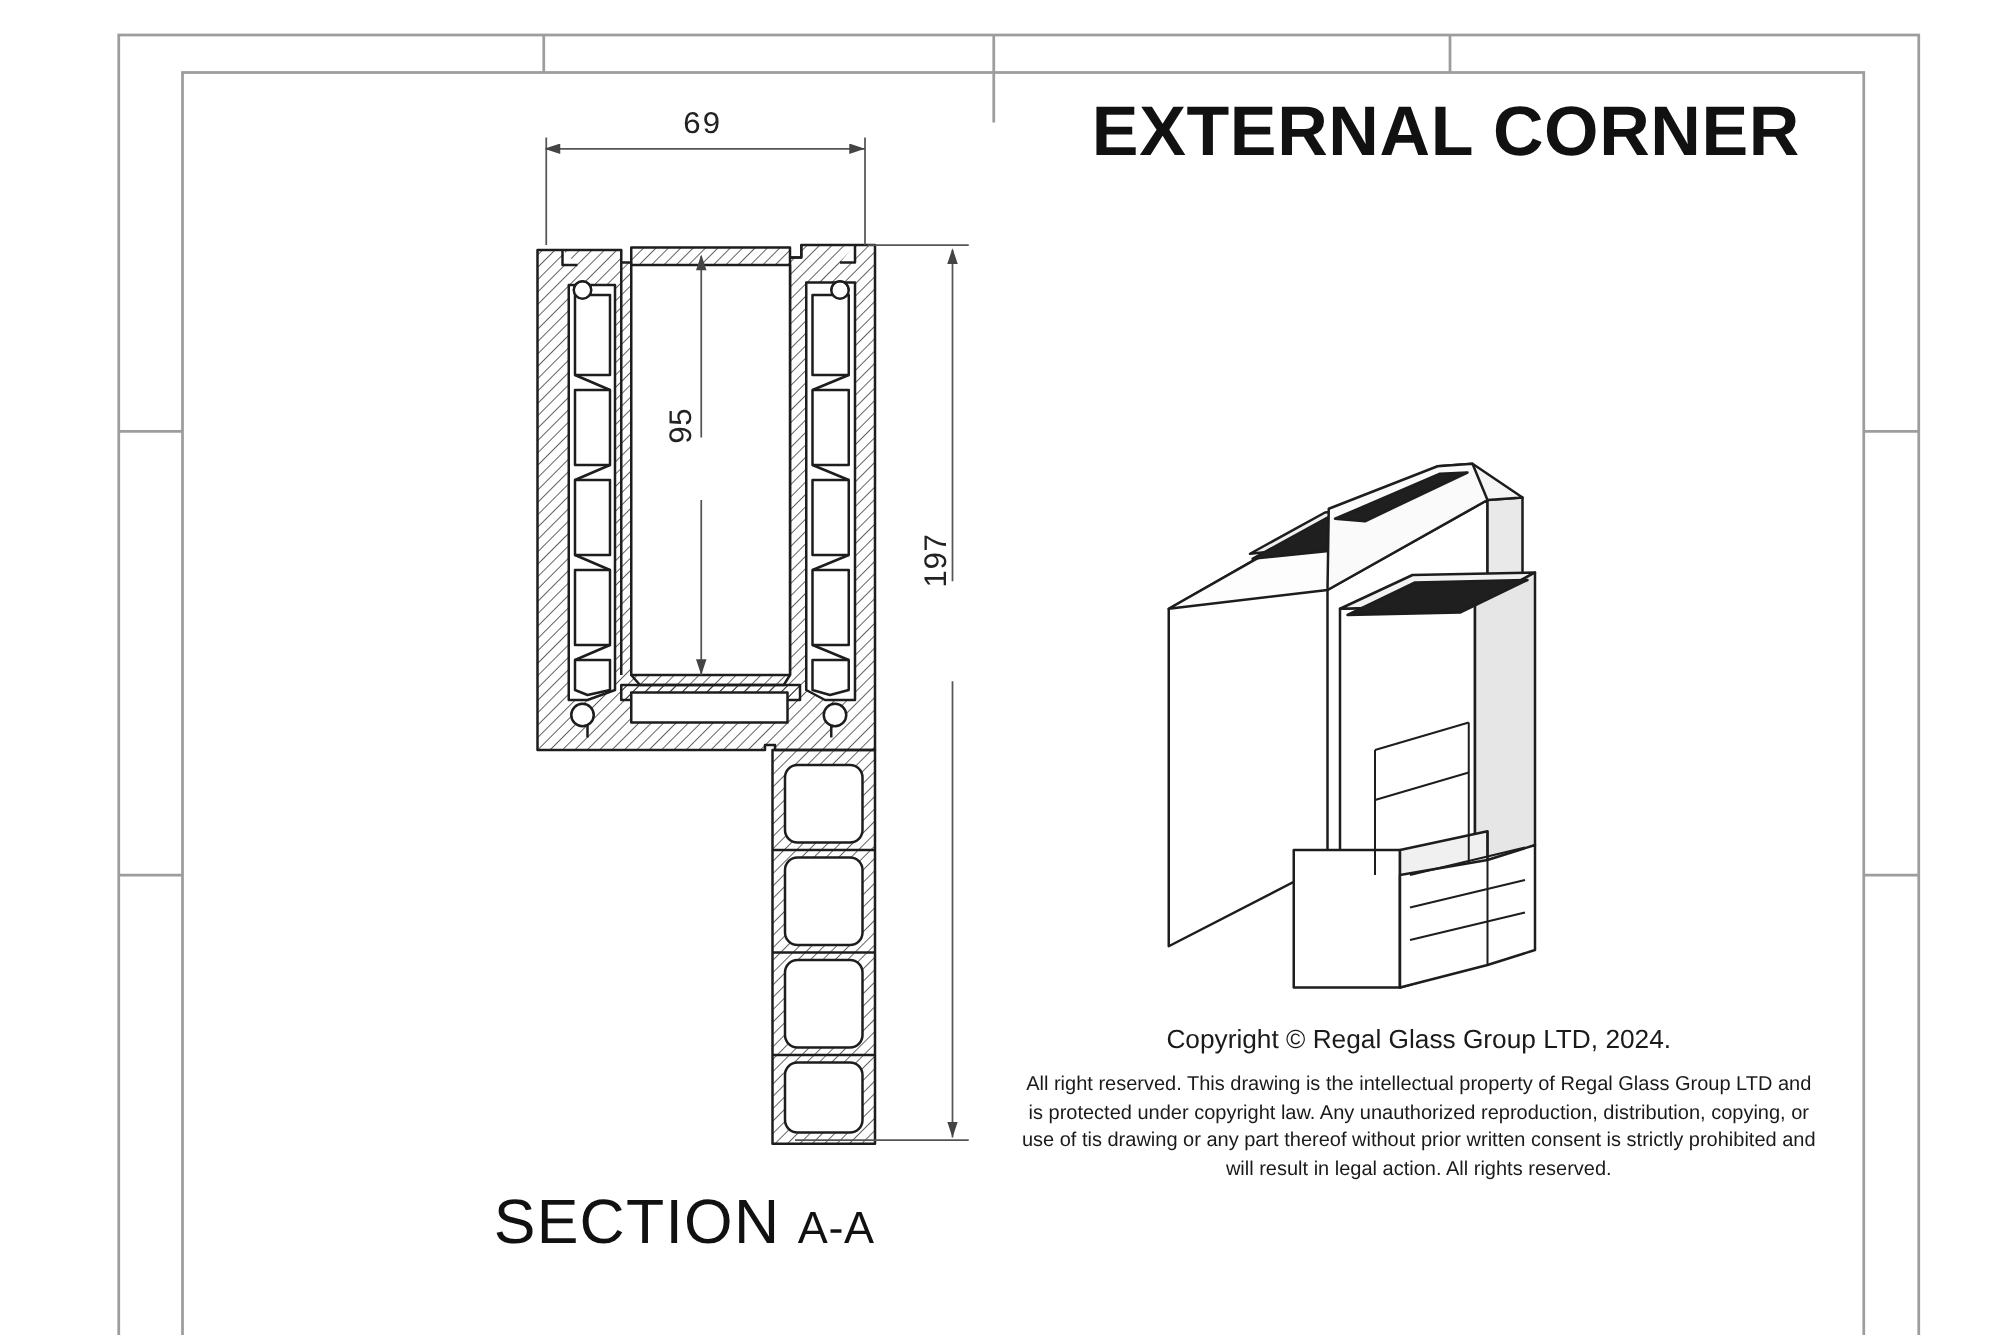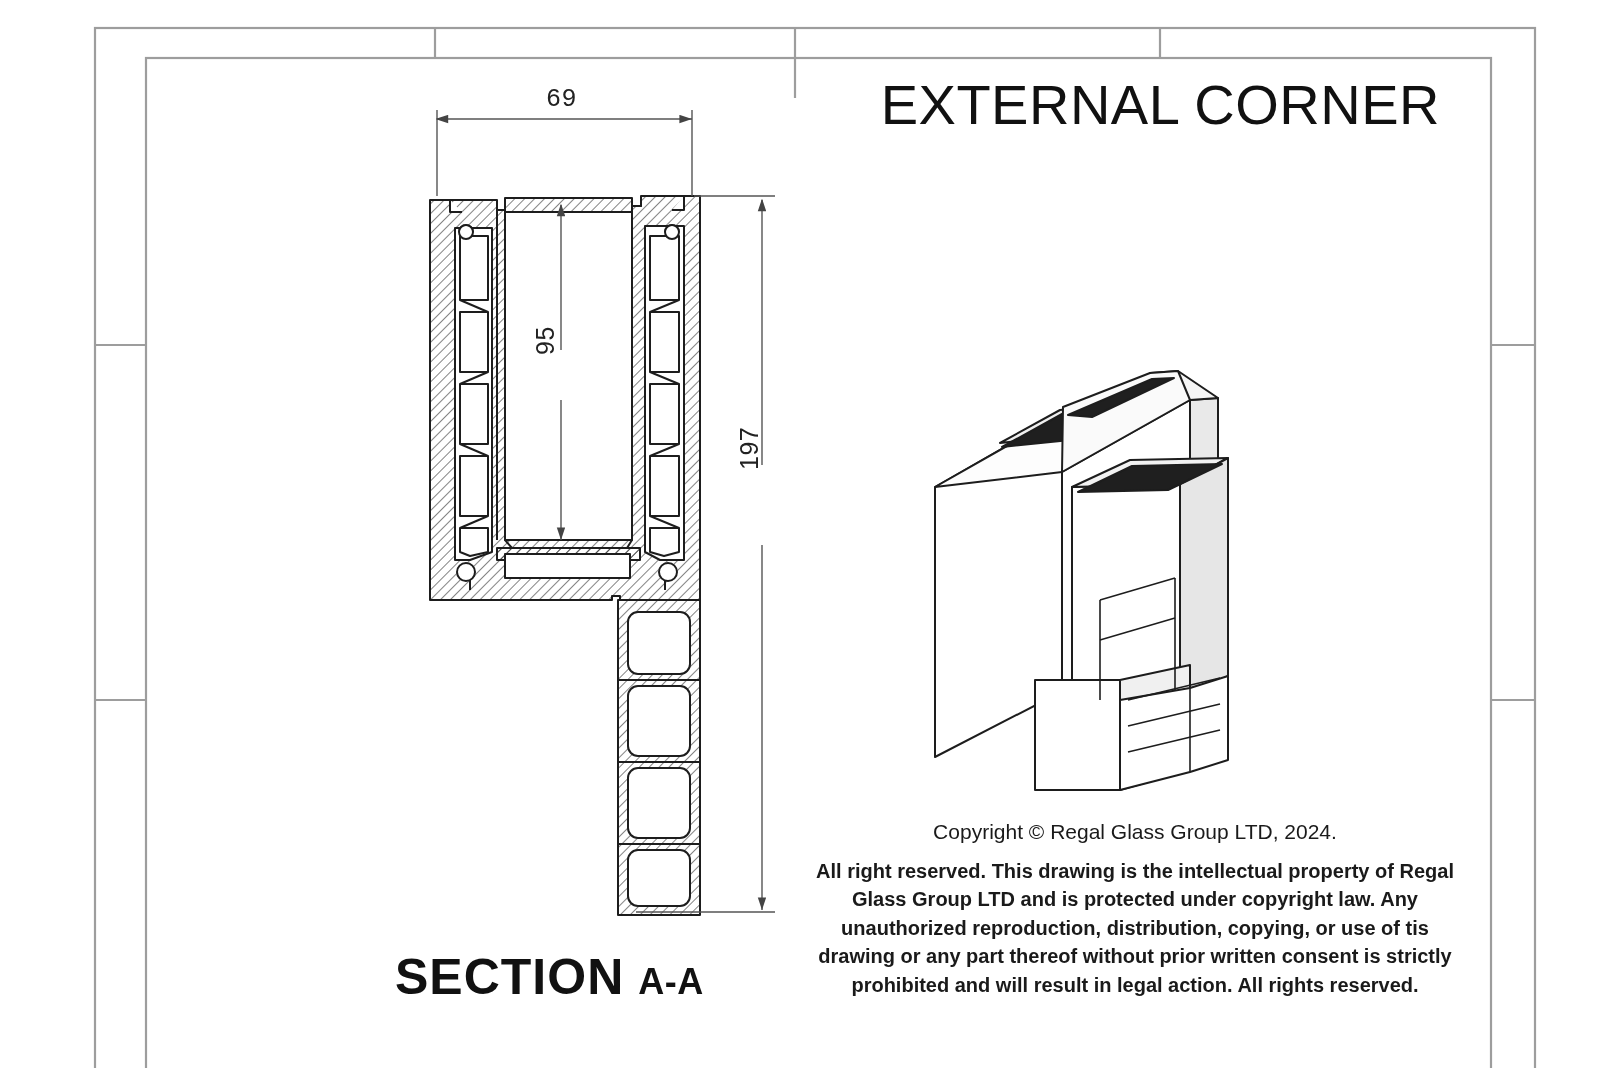--- a/index.html
+++ b/index.html
@@ -38,32 +38,31 @@
   .title-line1 {
     font-size: 56px;
     letter-spacing: 1px;
     font-weight: 400;
     color: #111;
     white-space: nowrap;
   }
   .title-line2 {
     font-size: 56px;
     letter-spacing: 0.5px;
-    font-weight: 400;
+    font-weight: 700;
     color: #111;
     white-space: nowrap;
     margin-top: 4px;
   }
 
   .section-label {
     position: absolute;
     left: 395px;
     top: 948px;
     white-space: nowrap;
-    font-weight: bold;
   }
   .section-label .main {
     font-size: 50px;
     letter-spacing: 1px;
     color: #111;
   }
   .section-label .sub {
     font-size: 36px;
     letter-spacing: 0.5px;
     color: #111;
@@ -76,23 +75,22 @@
     top: 820px;
     width: 640px;
     text-align: center;
     color: #1a1a1a;
   }
   .copyright-head {
     font-size: 21px;
     margin-bottom: 13px;
   }
   .copyright-body {
-    font-size: 20px;
+    font-size: 16px;
     line-height: 1.42;
-    font-weight: bold;
   }
 
   
   .dim {
     position: absolute;
     font-size: 25px;
     color: #222;
     letter-spacing: 0.5px;
   }
   .dim-69 { left: 546px; top: 85px; font-family: Liberation Mono, monospace; }

